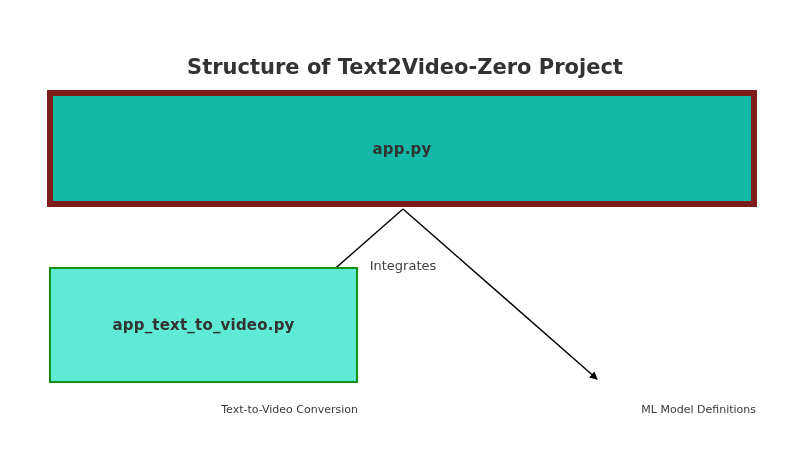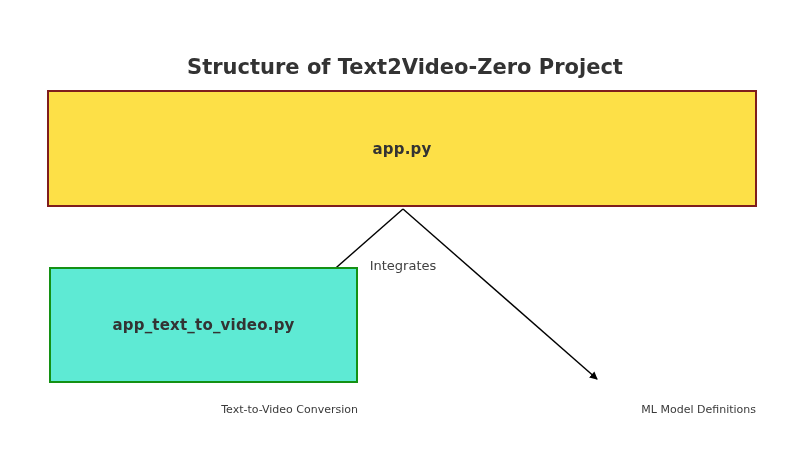--- a/index.html
+++ b/index.html
@@ -35,22 +35,22 @@
     font-size: 15px;
     font-weight: bold;
     color: #333333;
     letter-spacing: 0.2px;
   }
   .node-app {
     left: 47px;
     top: 90px;
     width: 710px;
     height: 117px;
-    background: #fde047;
-    border: 2px solid #7f1d1d;
+    background: #14b8a6;
+    border: 6px solid #7f1d1d;
   }
   .node-text2video {
     left: 49px;
     top: 267px;
     width: 309px;
     height: 116px;
     background: #5eead4;
     border: 2px solid #149114;
   }
   .node-model {

